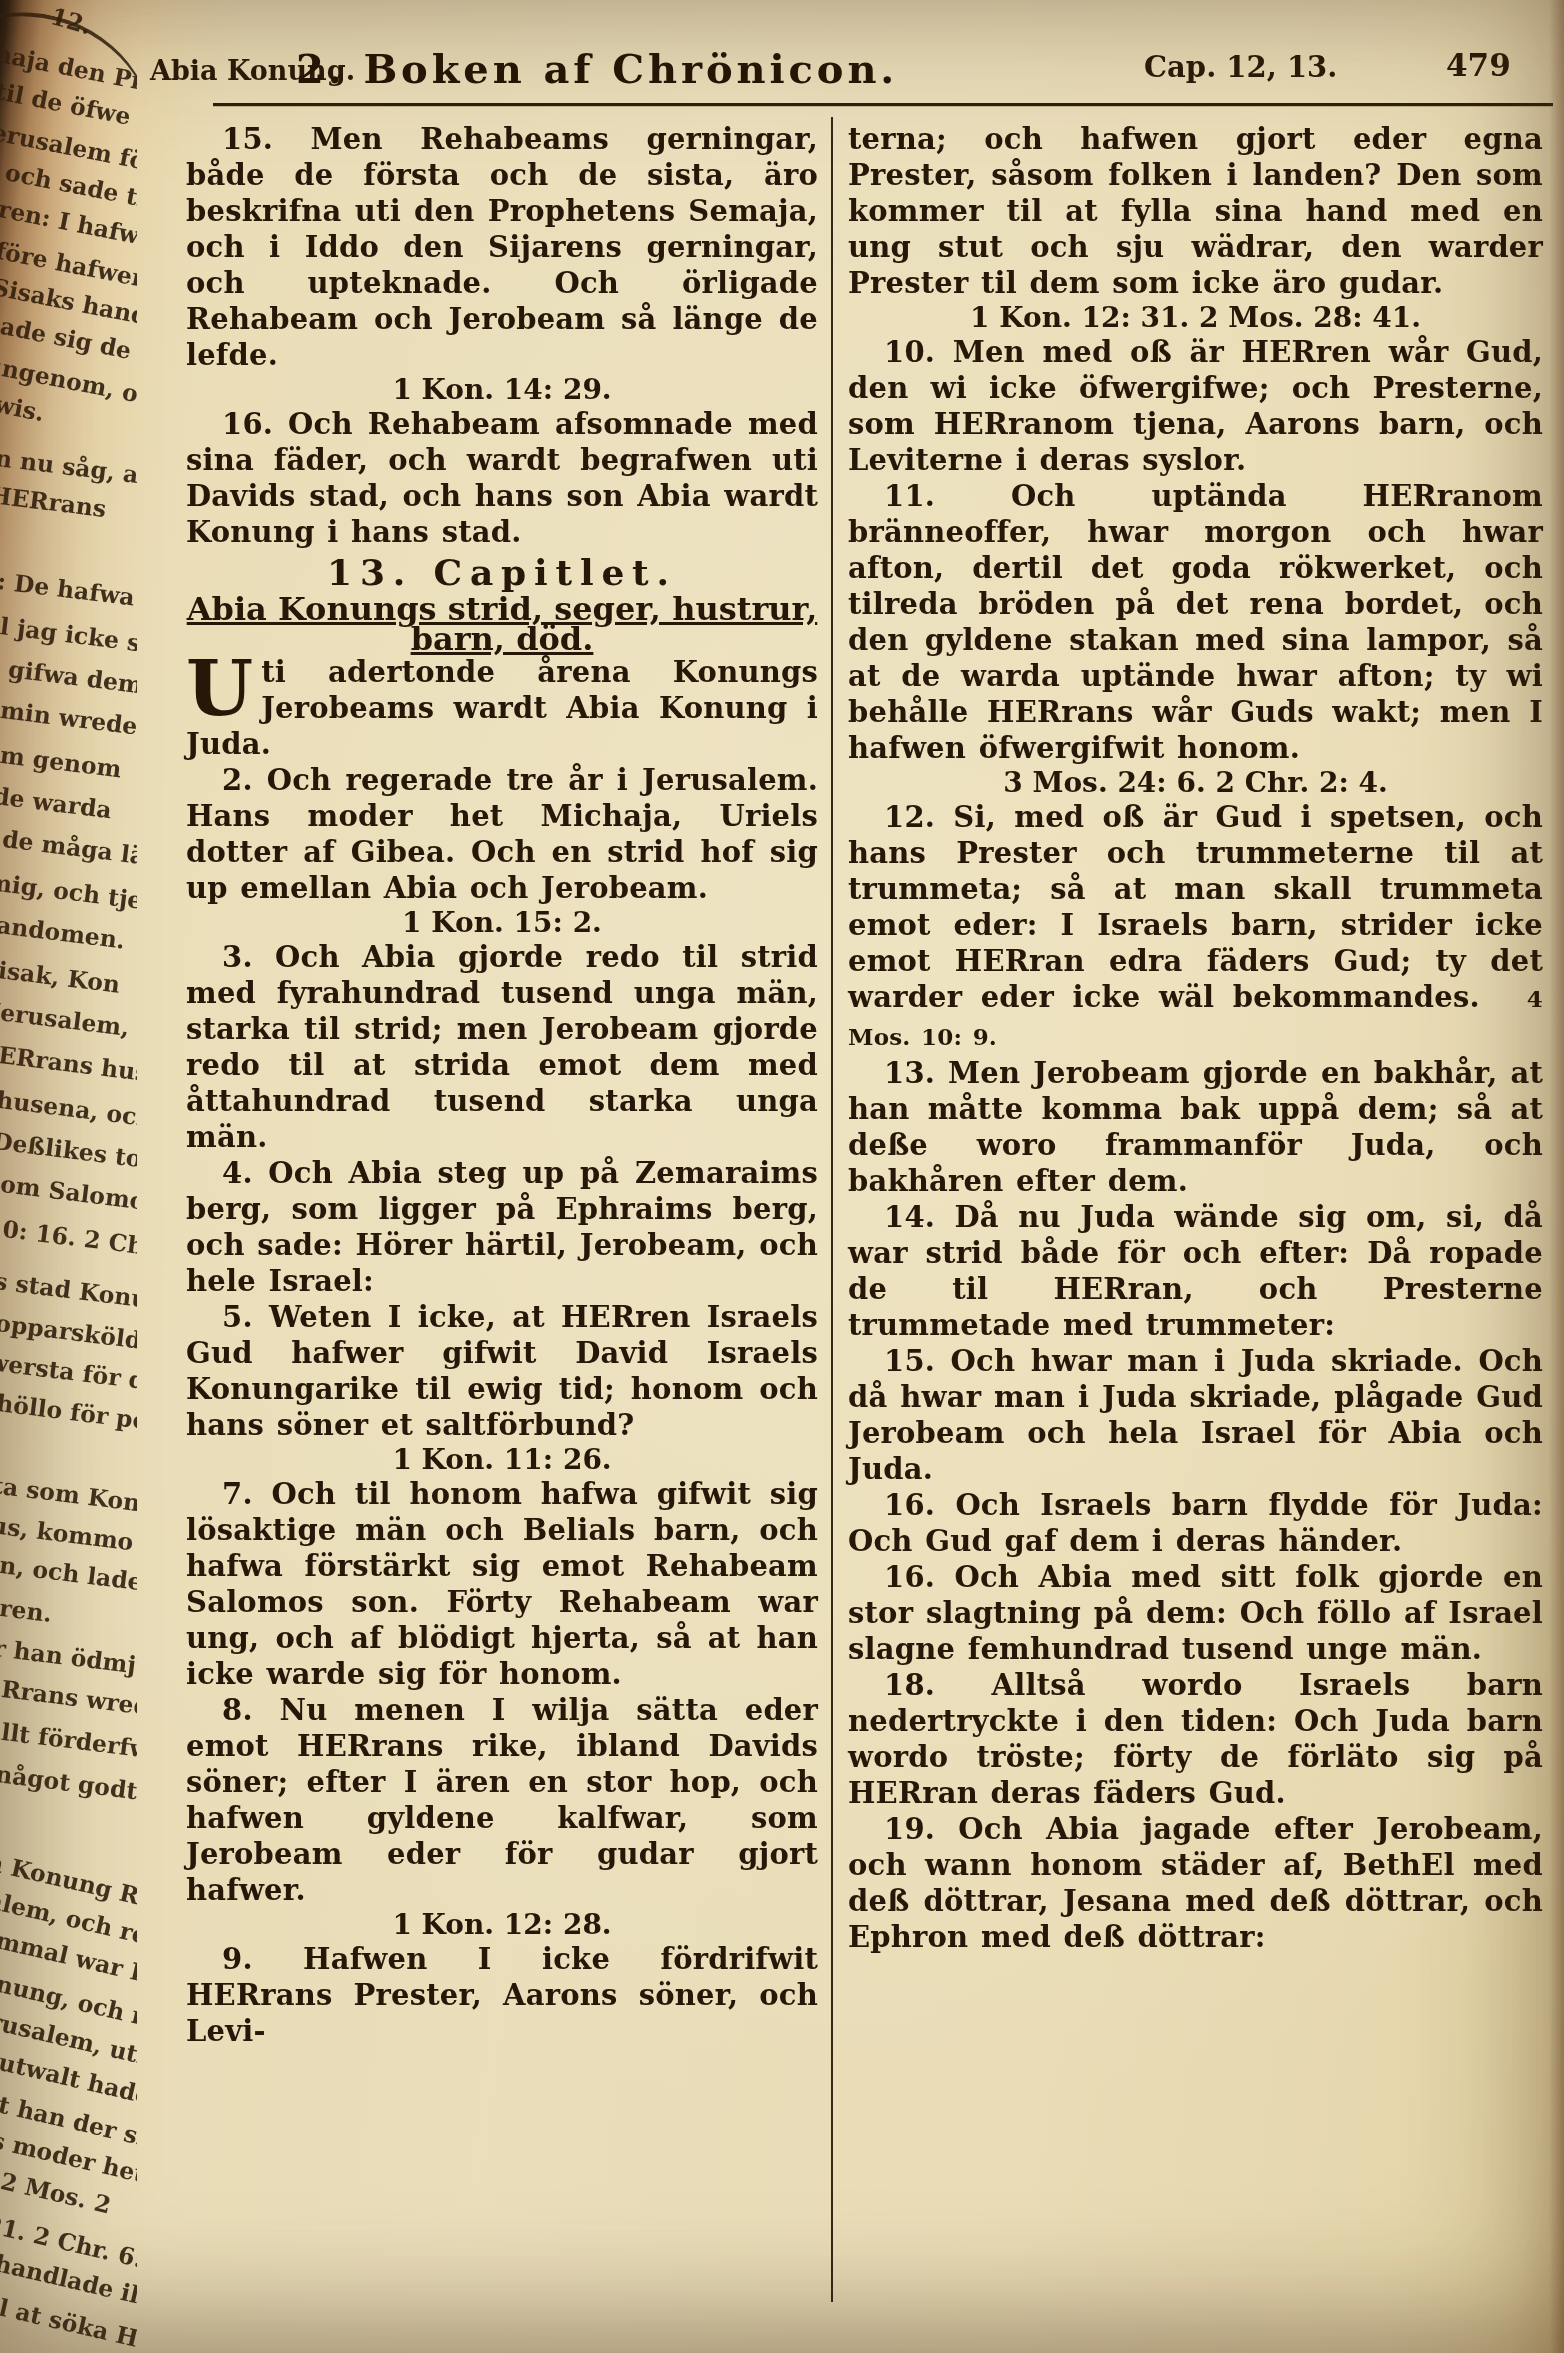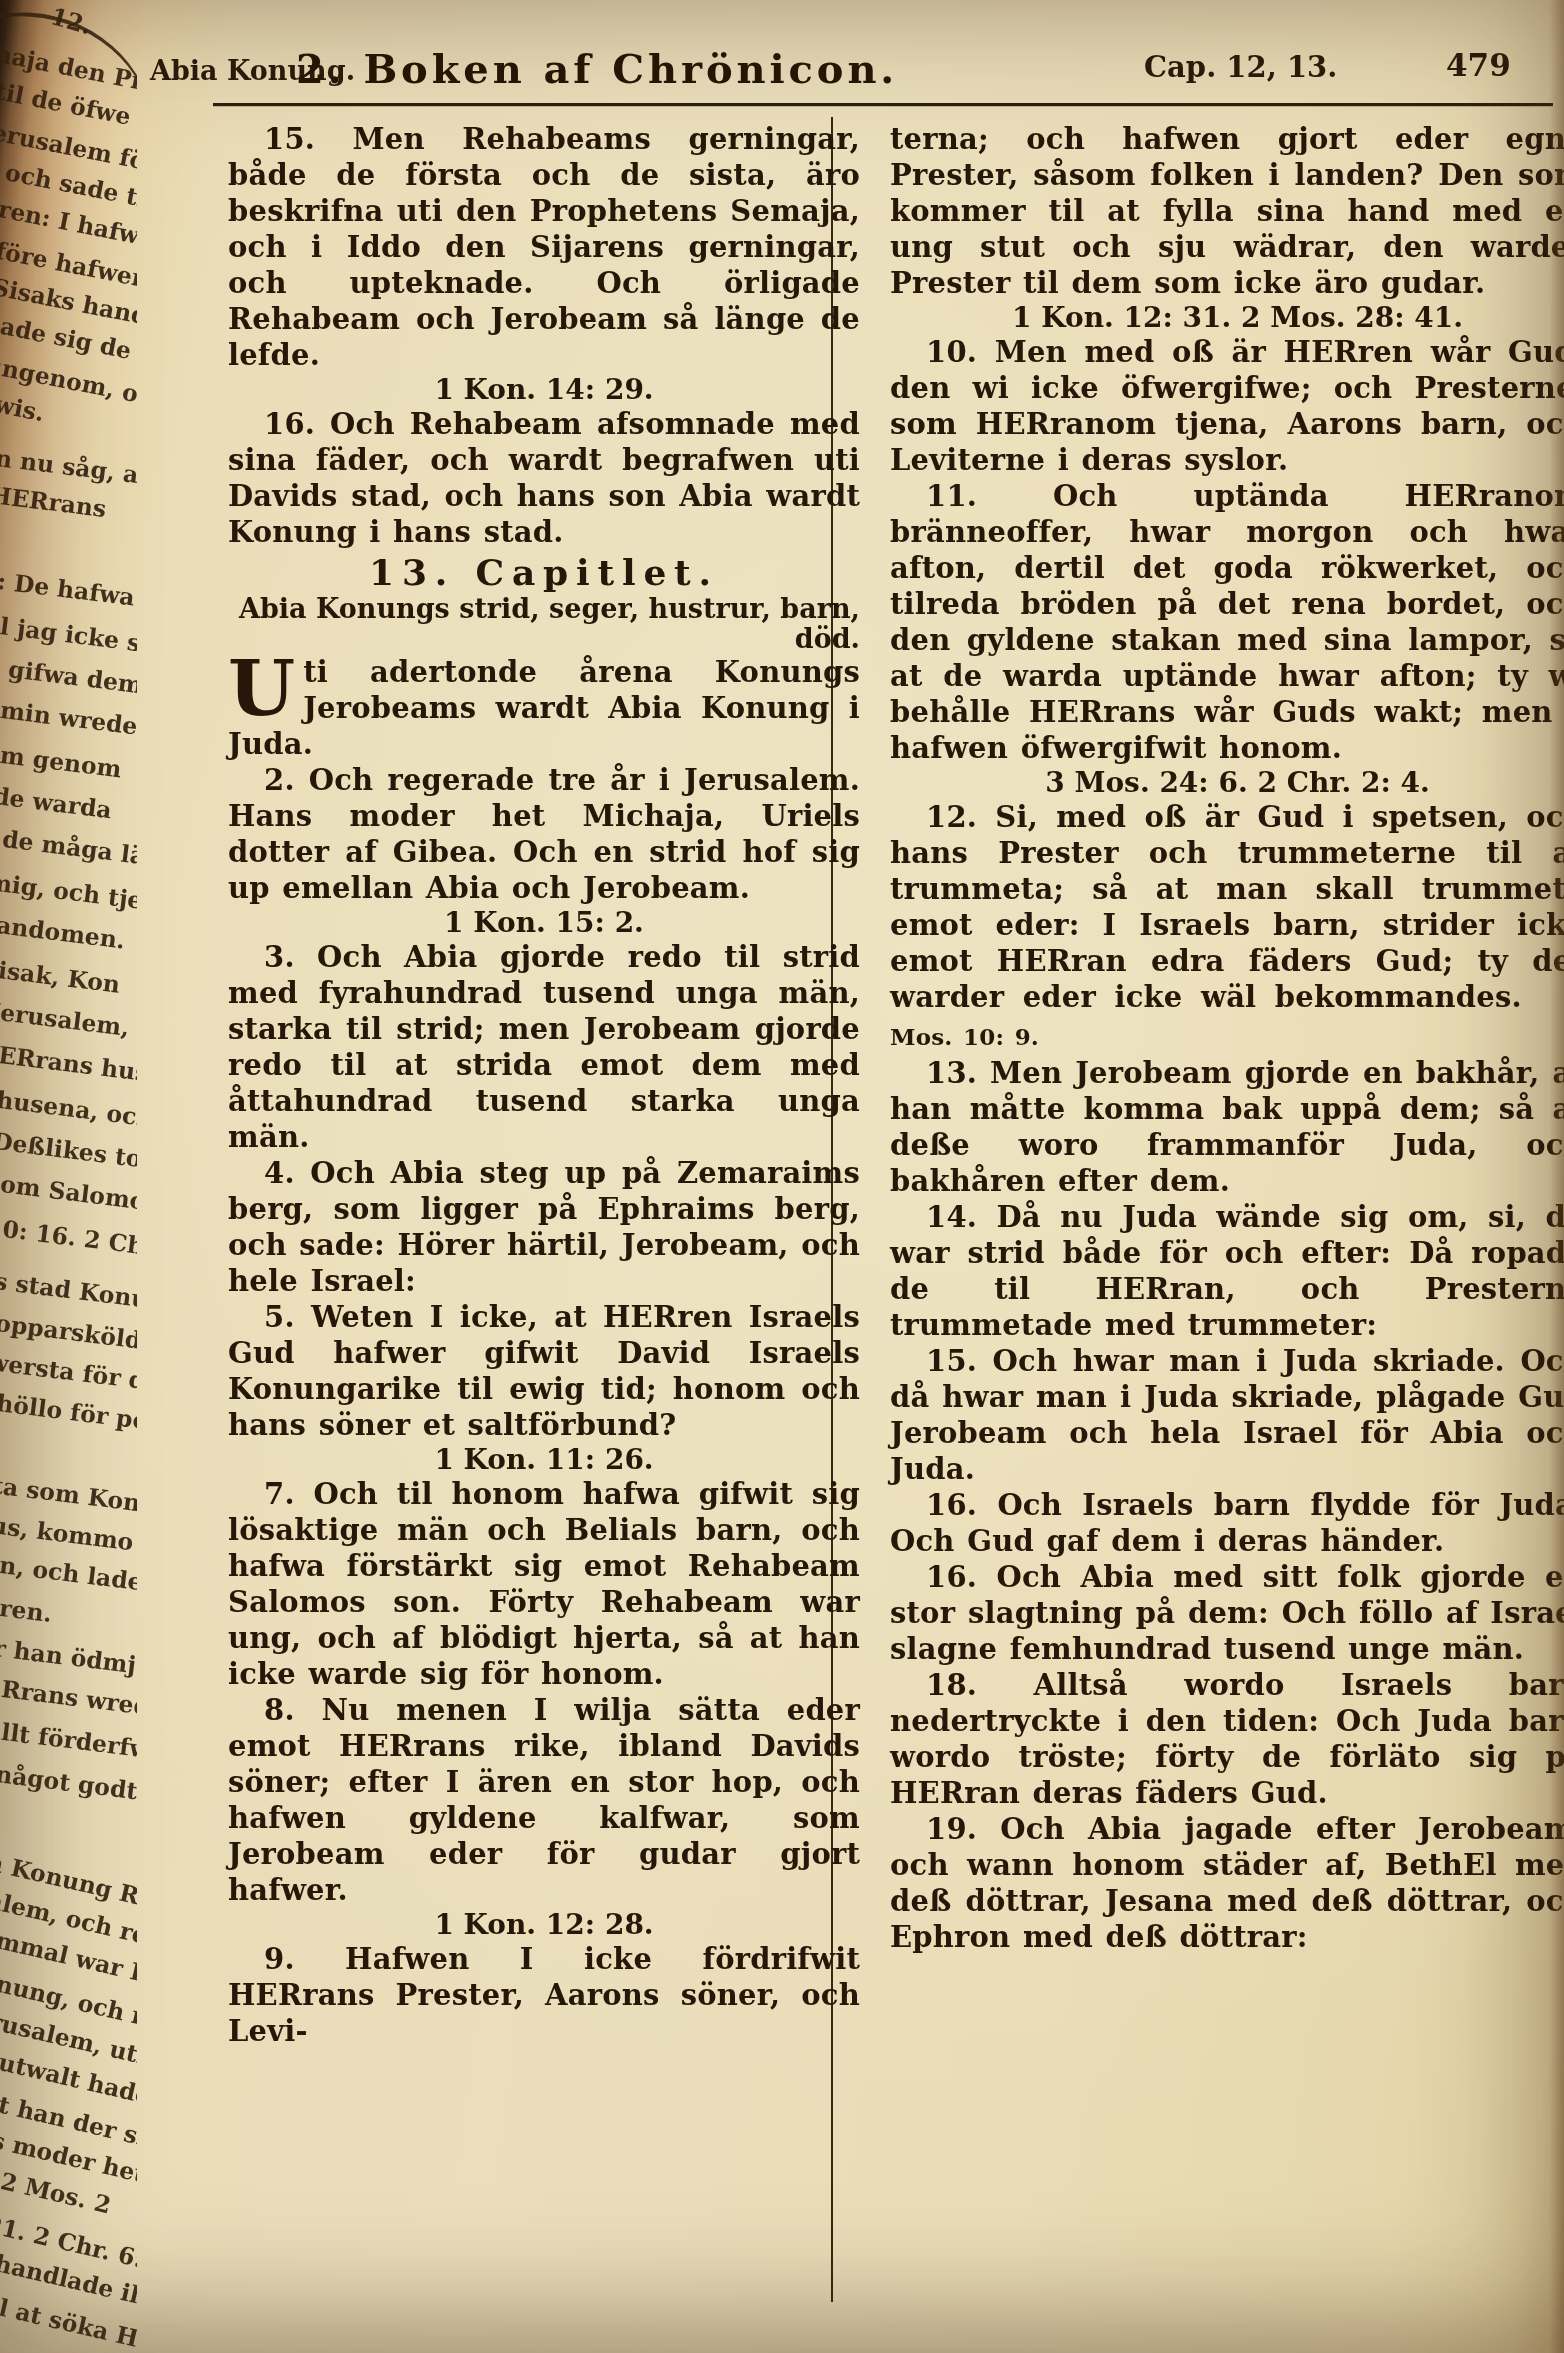--- a/index.html
+++ b/index.html
@@ -30,33 +30,33 @@
   .h-left{position:absolute;left:150px;top:55px;font-size:27px;font-weight:700;color:#2a1a09;}
   .h-center{position:absolute;left:296px;top:45px;font-size:40px;font-weight:700;
     letter-spacing:3.9px;color:#241505;}
   .h-cap{position:absolute;left:1144px;top:50px;font-size:29px;font-weight:700;color:#2a1a09;}
   .h-num{position:absolute;left:1446px;top:47px;font-size:31px;font-weight:700;color:#2a1a09;text-align:right;}
   .header-rule{position:absolute;left:213px;right:12.5px;top:103px;height:3.1px;
     background:#2c1f10;box-shadow:0 0.8px 0 rgba(120,90,50,0.4);}
 
   
   .divider{position:absolute;left:831px;top:117px;height:2185px;width:2.3px;background:#362612;}
-  .col{position:absolute;top:121px;text-align:justify;color:#261708;margin-left:42px;}
+  .col{position:absolute;top:121px;text-align:justify;color:#261708;}
   .col-left{left:186px;width:632px;}
   .col-right{left:848px;width:695px;}
   .col p{margin:0;}
   .p-verse,.p-cont{font-size:29px;line-height:36px;font-weight:700;word-spacing:2.3px;
     letter-spacing:0.2px;}
   .p-verse{text-indent:36px;}
   .p-cont{text-indent:0;}
   .p-ref{font-size:28px;line-height:33px;font-weight:700;text-align:center;margin:1.6px 0 3.1px;}
   .p-heading{font-size:36px;line-height:44px;font-weight:700;text-align:center;
     letter-spacing:7.8px;margin:28px 0 12.5px;}
-  .p-subheading{font-size:27px;line-height:30px;font-weight:700;text-align:right;
-    margin:0 47px 12.5px;}
+  .p-subheading{font-size:32px;line-height:30px;font-weight:700;text-align:center;
+    margin:0 47px 12.5px;text-decoration:underline;}
   .dropcap{float:left;font-size:77px;line-height:63px;padding:3.1px 7.8px 0 0;font-weight:700;}
   .inline-ref{font-size:23px;padding-left:47px;font-weight:700;}
 </style>
 </head>
 <body>
 
 <div class="photo">
 
   <div class="gutter">
     <div class="gutter-rule"></div>

